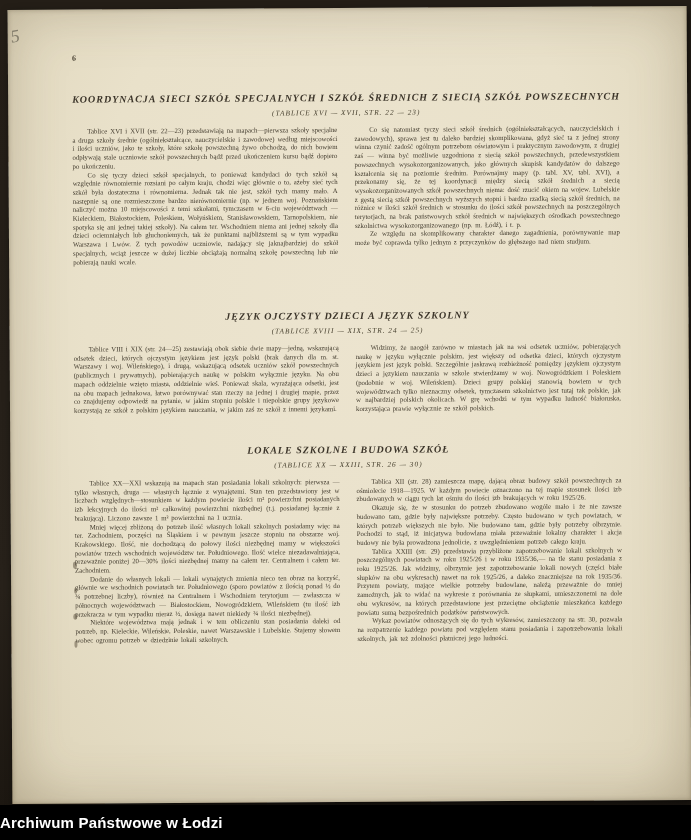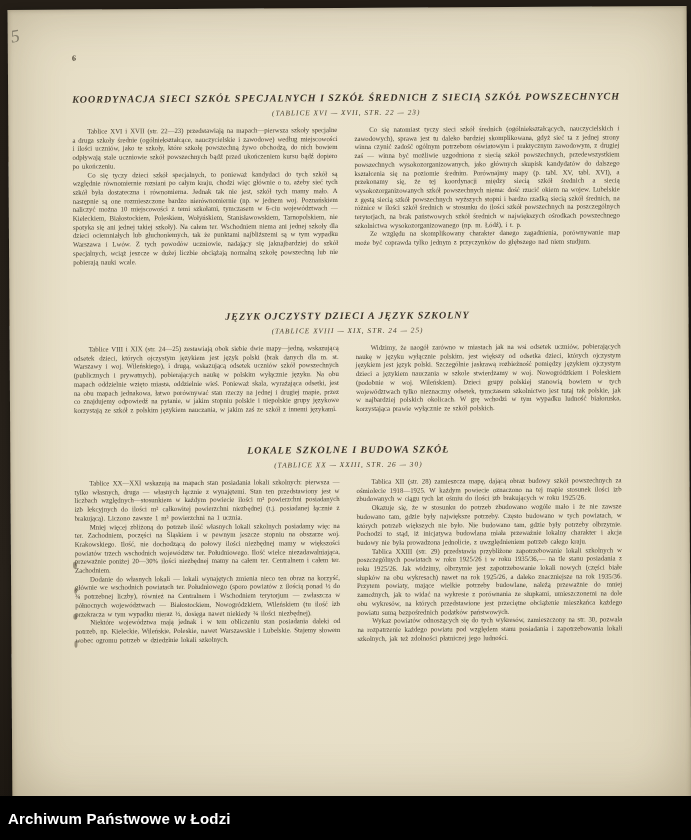--- a/index.html
+++ b/index.html
@@ -54,23 +54,23 @@
     margin:5px 0 0 0;
   }
   .cols { display:flex; gap:17px; margin-top:9px; }
   .col { width:265px; }
   p.para {
     margin:0; font-size:6.8px; line-height:8.7px;
     text-align:justify; text-indent:15px; color:#413a2d;
     word-spacing:1px;
   }
   .archive-bar {
-    position:absolute; left:0; bottom:0; width:691px; height:44px;
+    position:absolute; left:0; bottom:0; width:691px; height:35px;
     background:#000; display:flex; align-items:center;
-    box-sizing:border-box; padding-left:8px;
+    box-sizing:border-box; padding-left:0;
   }
   .archive-bar-label {
     color:#fff; font-family:"Liberation Sans","DejaVu Sans",sans-serif;
     font-weight:bold; font-size:15px; letter-spacing:.2px;
   }
 </style>
 </head>
 <body>
 
 <div class="scan-canvas">

